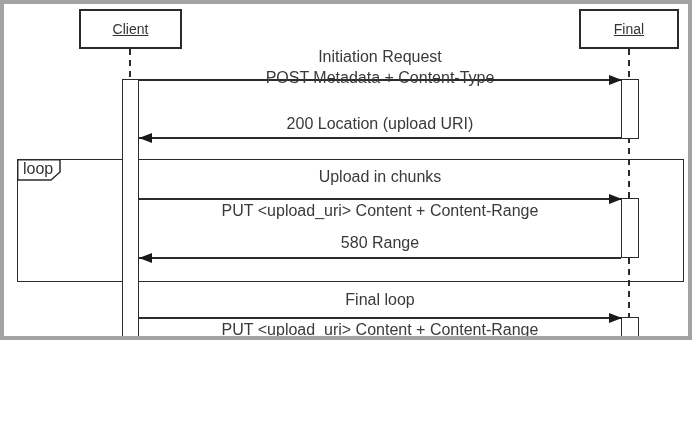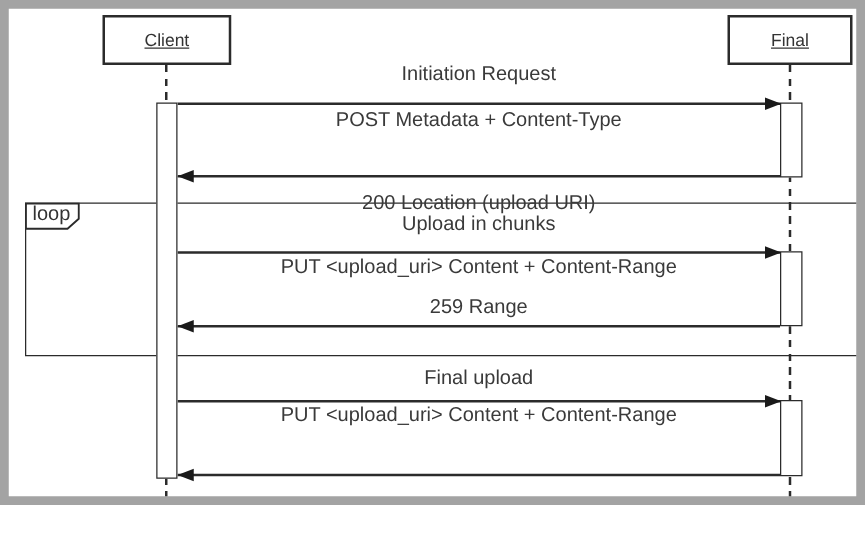--- a/index.html
+++ b/index.html
@@ -1,23 +1,23 @@
 <!DOCTYPE html>
 <html><head>
 <meta charset="utf-8">
 <style>
   * { margin:0; padding:0; box-sizing:border-box; }
   html,body { background:#ffffff; }
   body { font-family:"Liberation Sans", sans-serif; }
 
   .canvas {
     position:relative;
-    width:692px; height:404px;
+    width:692px; height:340px;
     background:#ffffff;
-    border:7px solid #a3a3a3;
+    border:4px solid #a3a3a3;
     overflow:hidden;
   }
 
   
   .actor-box {
     position:absolute;
     top:5px; height:40px;
     background:#ffffff;
     border:2px solid #2b2b2b;
     display:flex; align-items:center; justify-content:center;
@@ -93,22 +93,22 @@
   .lbl {
     position:absolute;
     left:135px; width:482px;
     text-align:center;
     font-size:16px; color:#3a3a3a;
     line-height:13px;
     white-space:nowrap;
     z-index:3;
   }
   .t-sec1  { top:46px;  }
-  .t-req1  { top:83px;  }
-  .t-resp1 { top:113px;margin-top:36px; }
+  .t-req1  { top:67px;  }
+  .t-resp1 { top:113px; }
   .t-sec2  { top:166px; }
   .t-req2  { top:200px; }
   .t-resp2 { top:232px; }
   .t-sec3  { top:289px; }
   .t-req3  { top:319px; }
   .t-resp3 { top:351px; }
 
   
   .loop-frame {
     position:absolute;
@@ -164,24 +164,24 @@
   <div class="arrow arrow-right ah-1"></div>
   <div class="lbl t-req1">POST Metadata + Content-Type</div>
   <div class="lbl t-resp1">200 Location (upload URI)</div>
   <div class="msg-line line-2"></div>
   <div class="arrow arrow-left ah-2"></div>
 
   <div class="lbl t-sec2">Upload in chunks</div>
   <div class="msg-line line-3"></div>
   <div class="arrow arrow-right ah-3"></div>
   <div class="lbl t-req2">PUT &lt;upload_uri&gt; Content + Content-Range</div>
-  <div class="lbl t-resp2">259 Range</div>
+  <div class="lbl t-resp2">580 Range</div>
   <div class="msg-line line-4"></div>
   <div class="arrow arrow-left ah-4"></div>
 
-  <div class="lbl t-sec3">Final upload</div>
+  <div class="lbl t-sec3">Final loop</div>
   <div class="msg-line line-5"></div>
   <div class="arrow arrow-right ah-5"></div>
   <div class="lbl t-req3">PUT &lt;upload_uri&gt; Content + Content-Range</div>
   <div class="msg-line line-6"></div>
   <div class="arrow arrow-left ah-6"></div>
 
 </div>
 
 </body></html>

